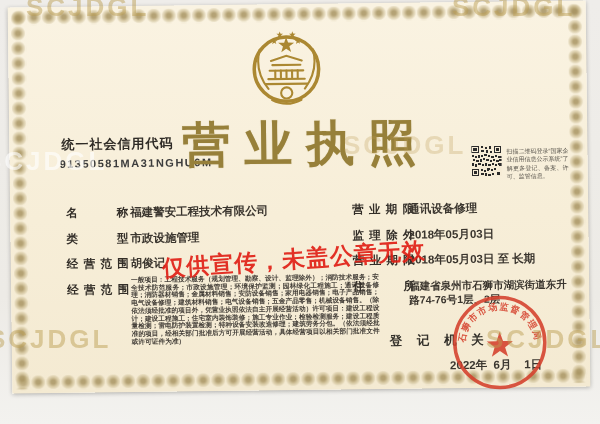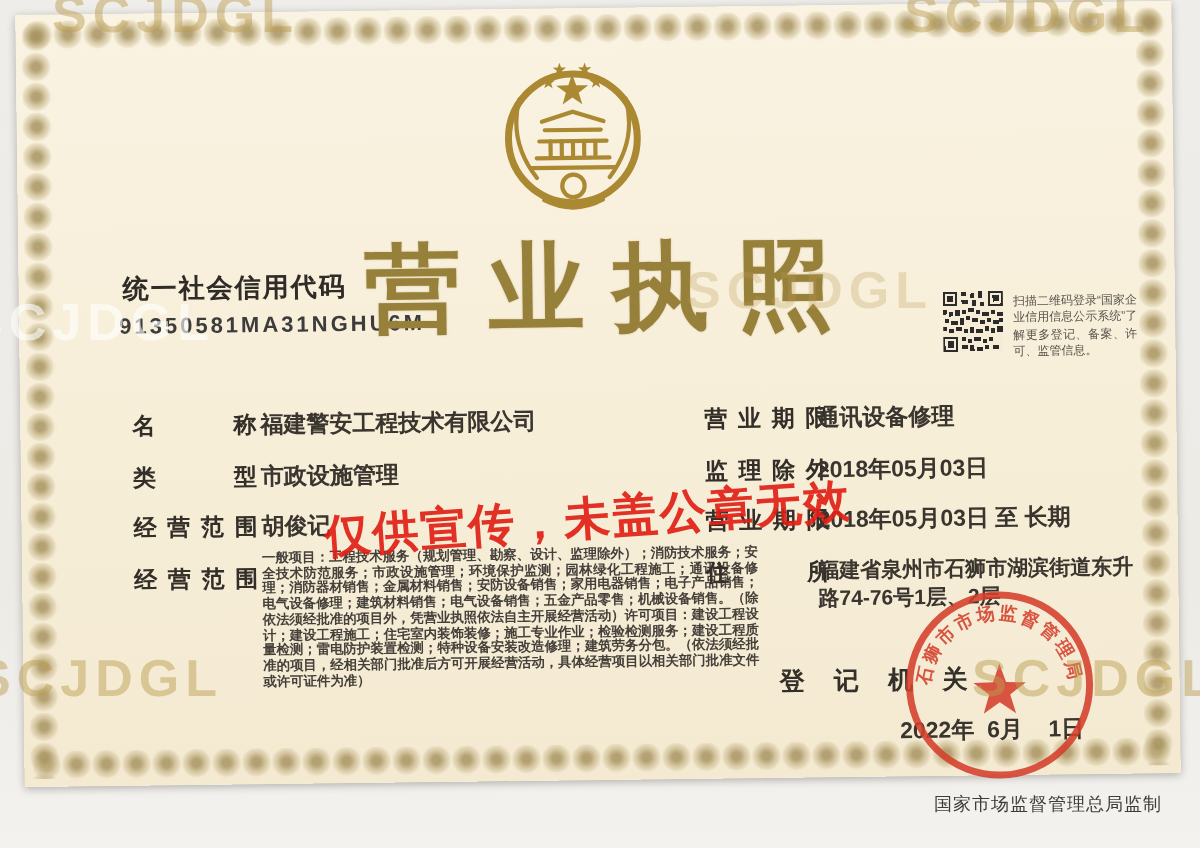--- a/index.html
+++ b/index.html
@@ -172,14 +172,13 @@
 
   <span class="wm" style="left:26px;top:-8px">SCJDGL</span>
   <span class="wm" style="left:452px;top:-8px">SCJDGL</span>
   <span class="wm wm-faint" style="left:343px;top:130px">SCJDGL</span>
   <span class="wm wm-white" style="left:-16px;top:146px">SCJDGL</span>
   <span class="wm" style="left:-12px;top:324px">SCJDGL</span>
   <span class="wm" style="left:486px;top:324px">SCJDGL</span>
 
   <div class="promo">仅供宣传，未盖公章无效</div>
 
-  <div class="footer-right">国家市场监督管理总局监制</div>
 </div>
 
 </body></html>

